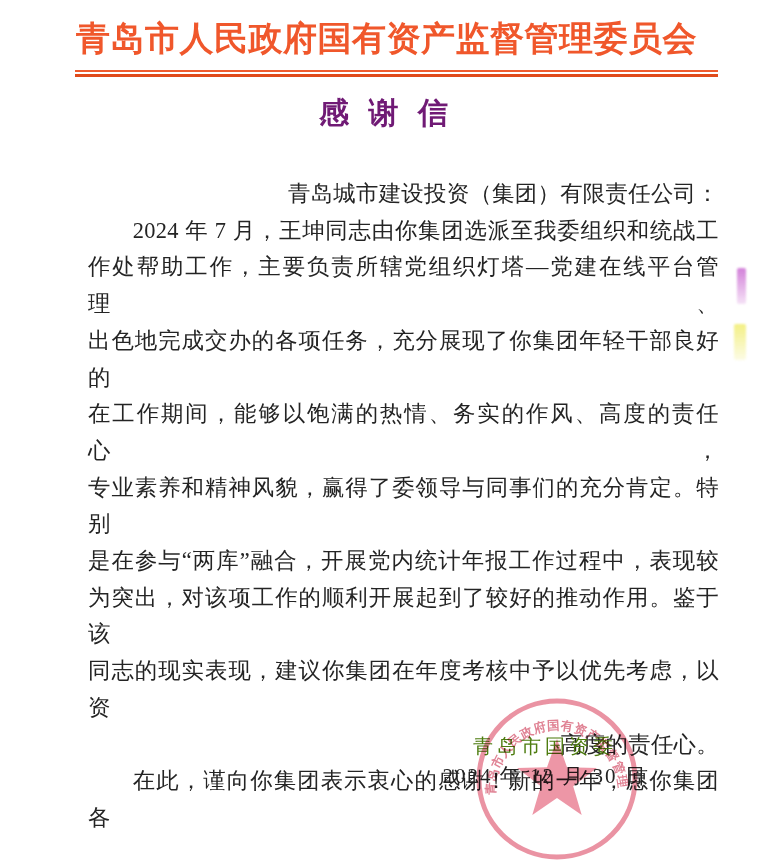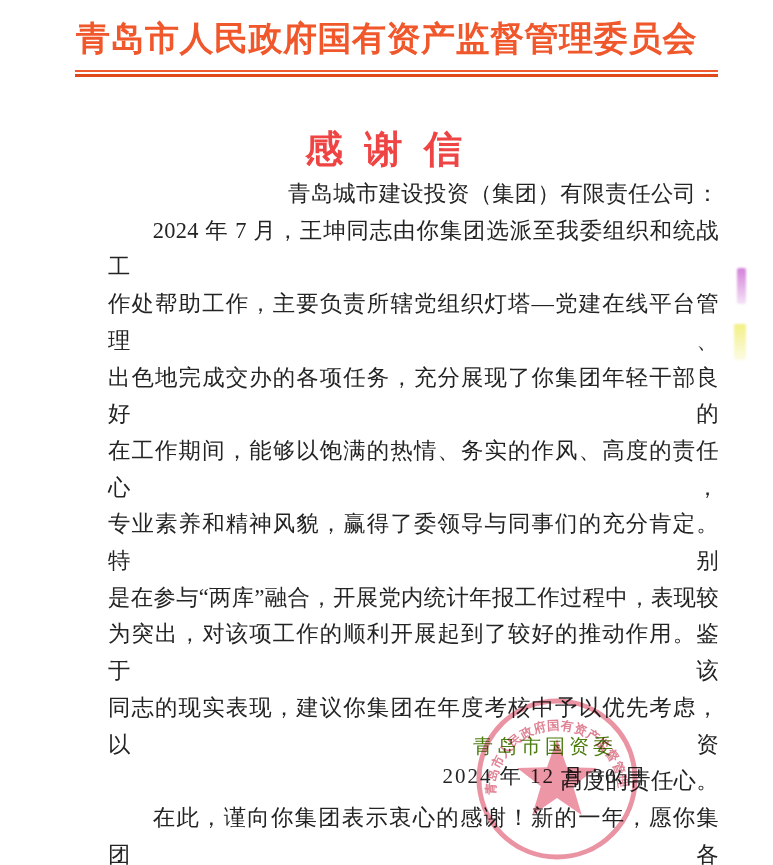--- a/index.html
+++ b/index.html
@@ -44,48 +44,46 @@
     border-bottom: 3px solid #e04a1a;
     background: #ffffff;
   }
   
   .doc-title {
     position: absolute;
     top: 92px;
     left: 0;
     right: 0;
     text-align: center;
-    font-size: 38px;
+    font-size: 30px;
     font-weight: bold;
-    color: #ef4444;
+    color: #701a75;
     letter-spacing: 6px;
     line-height: 42px;
     white-space: nowrap;
-    margin-top: 36px;
   }
   
   .letter-body {
     position: absolute;
     top: 176px;
     left: 88px;
     width: 631px;
     font-size: 22.4px;
     color: #242424;
   }
   .body-line {
     line-height: 36.7px;
     white-space: nowrap;
     letter-spacing: 0.3px;
     text-align: right;
   }
   .body-line.fill {
     white-space: normal;
     text-align: justify;
     text-align-last: justify;
-    margin-left: 20px;
   }
   .body-line.indent {
     text-indent: 2em;
   }
   
   .signature {
     position: absolute;
     top: 731px;
     left: 428px;
     width: 234px;

